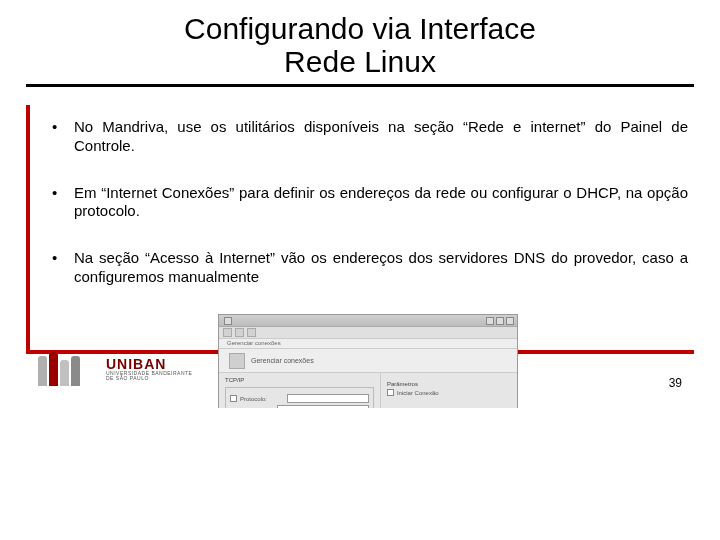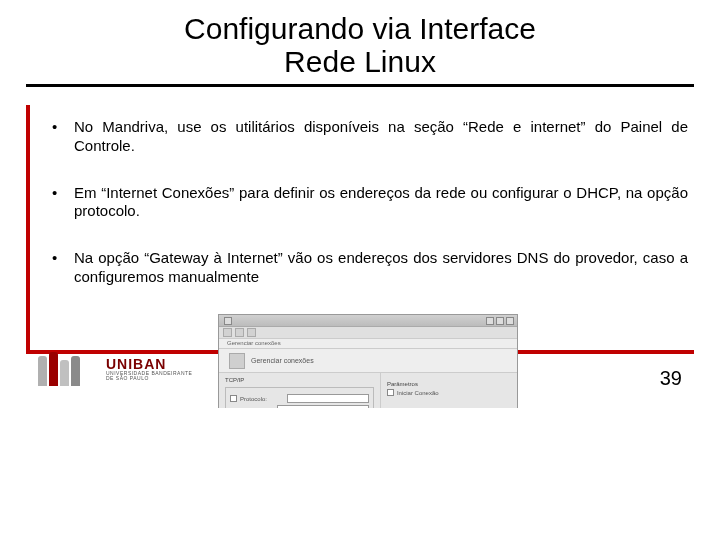--- a/index.html
+++ b/index.html
@@ -36,39 +36,39 @@
   .logo { position: absolute; left: 38px; bottom: 22px; display: flex; align-items: center; gap: 24px; }
   .logo-mark { width: 44px; height: 34px; position: relative; }
   .logo-mark .pillar { position: absolute; bottom: 0; width: 9px; border-radius: 3px 3px 0 0; }
   .logo-mark .p1 { left: 0; height: 30px; background: #b0b0b0; }
   .logo-mark .p2 { left: 11px; height: 34px; background: #9a0000; }
   .logo-mark .p3 { left: 22px; height: 26px; background: #c0c0c0; }
   .logo-mark .p4 { left: 33px; height: 30px; background: #8a8a8a; }
   .logo-text { line-height: 1; }
   .logo-text .big { font-size: 14px; font-weight: 700; letter-spacing: 1px; color: #7a0000; font-family: Arial, sans-serif; }
   .logo-text .small { font-size: 5px; letter-spacing: 0.5px; color: #555; font-family: Arial, sans-serif; }
-  .page-num { position: absolute; right: 38px; bottom: 18px; font-size: 20px; color: #000; }
+  .page-num { position: absolute; right: 38px; bottom: 18px; font-size: 12px; color: #000; }
 </style>
 </head>
 <body>
 
 <div class="slide">
 
   <div class="title">
     <span>Configurando via Interface</span><br>
     <span>Rede Linux</span>
   </div>
   <div class="title-underline"></div>
 
   <div class="content-frame"></div>
 
   <ul class="bullets">
     <li>No Mandriva, use os utilitários disponíveis na seção “Rede e internet” do Painel de Controle.</li>
     <li>Em “Internet Conexões” para definir os endereços da rede ou configurar o DHCP, na opção protocolo.</li>
-    <li>Na opção “Gateway à Internet” vão os endereços dos servidores DNS do provedor, caso a configuremos manualmente</li>
+    <li>Na seção “Acesso à Internet” vão os endereços dos servidores DNS do provedor, caso a configuremos manualmente</li>
   </ul>
 
   <div class="screenshot">
     <div class="win">
       <div class="win-title">
         <div class="wbtn"></div>
         <div class="spacer"></div>
         <div class="wbtn"></div>
         <div class="wbtn"></div>
         <div class="wbtn"></div>

